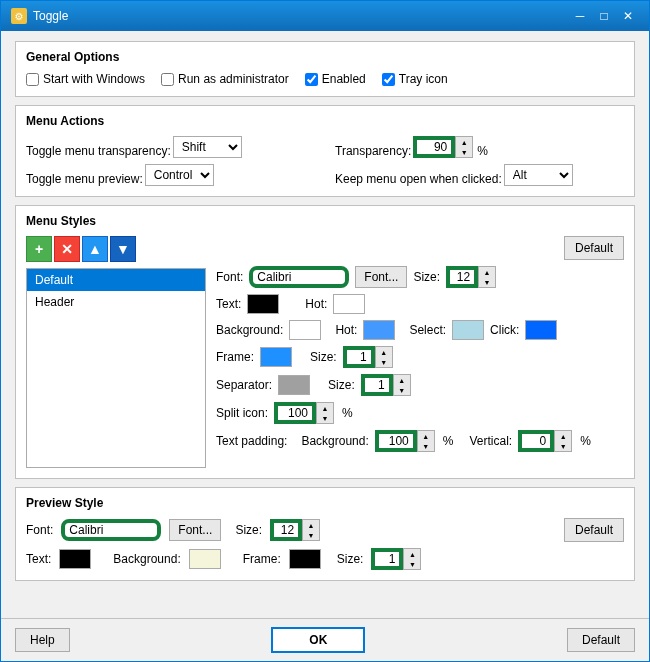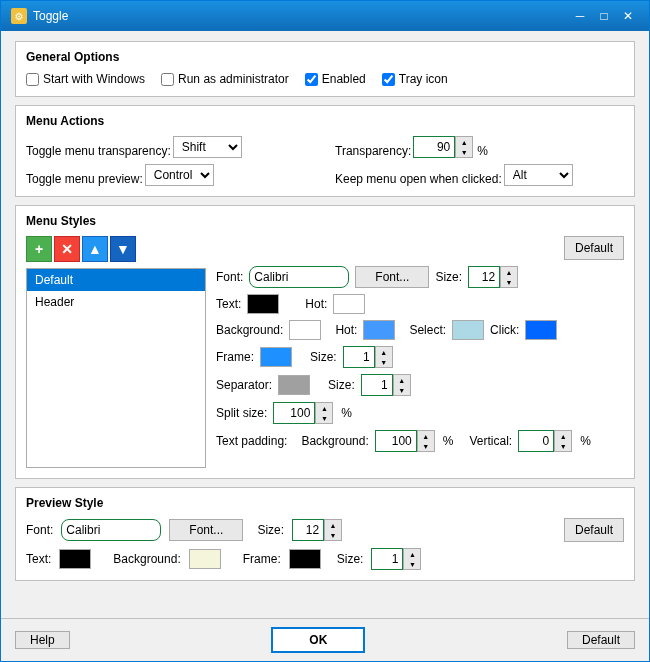--- a/index.html
+++ b/index.html
@@ -130,21 +130,21 @@
       height: 22px;
       border: 1px solid #ababab;
       background: white;
       padding: 0 4px;
       font-size: 12px;
       cursor: pointer;
     }
 
     input[type="text"] {
       height: 22px;
-      border: 1px solid #15803d;
+      border: 4px solid #15803d;
       padding: 0 4px;
       font-size: 12px;
       background: white;
     }
 
     .spinner-wrap {
       display: flex;
       align-items: center;
     }
 
@@ -269,21 +269,21 @@
       font-size: 12px;
     }
 
     .font-input {
       width: 100px;
       border-radius: 8px;
     }
 
     .font-btn {
       height: 22px;
-      padding: 0 19px;
+      padding: 0 8px;
       border: 1px solid #ababab;
       background: #e8e8e8;
       cursor: pointer;
       font-size: 12px;
     }
 
     
     .bottom-bar {
       display: flex;
       justify-content: space-between;
@@ -299,21 +299,21 @@
       padding: 0 36px;
       border: 2px solid #0078d7;
       background: white;
       cursor: pointer;
       font-size: 12px;
       font-weight: bold;
       color: #000;
     }
 
     .help-btn, .cancel-btn {
-      height: 18px;
+      height: 24px;
       padding: 0 14px;
       border: 1px solid #ababab;
       background: #e8e8e8;
       cursor: pointer;
       font-size: 12px;
     }
 
     .unit-label {
       font-size: 12px;
       margin-left: 2px;
@@ -495,21 +495,21 @@
             <div class="spinner-wrap">
               <input type="text" class="spinner-input" style="width: 32px;" value="1">
               <div class="spinner-buttons">
                 <button class="spinner-btn">▲</button>
                 <button class="spinner-btn">▼</button>
               </div>
             </div>
           </div>
 
           <div class="prop-row">
-            <span class="form-label">Split size:</span>
+            <span class="form-label">Split icon:</span>
             <div class="spinner-wrap">
               <input type="text" class="spinner-input" style="width: 42px;" value="100">
               <div class="spinner-buttons">
                 <button class="spinner-btn">▲</button>
                 <button class="spinner-btn">▼</button>
               </div>
             </div>
             <span class="unit-label">%</span>
           </div>
 

